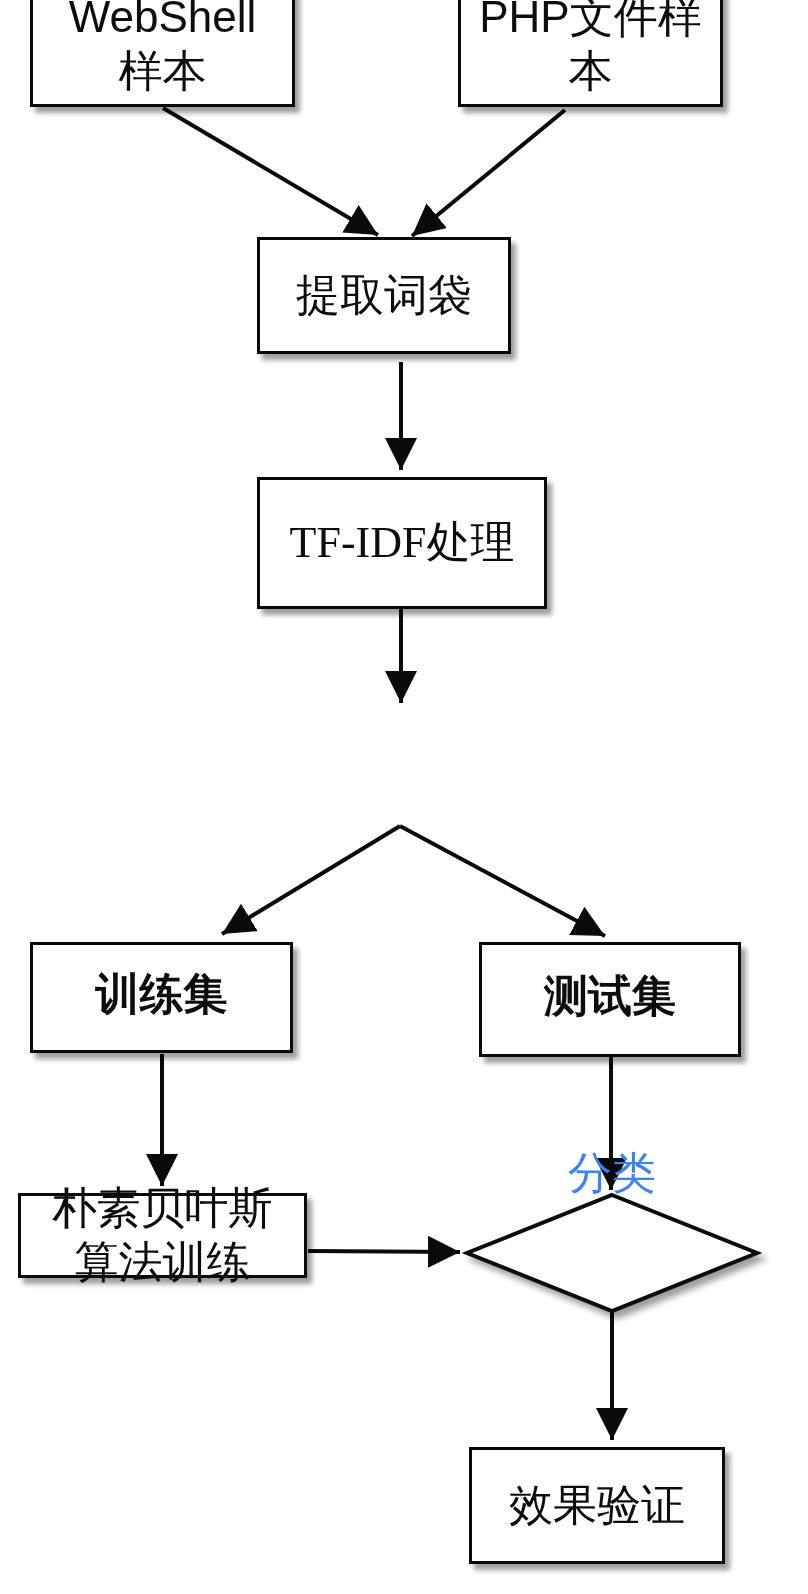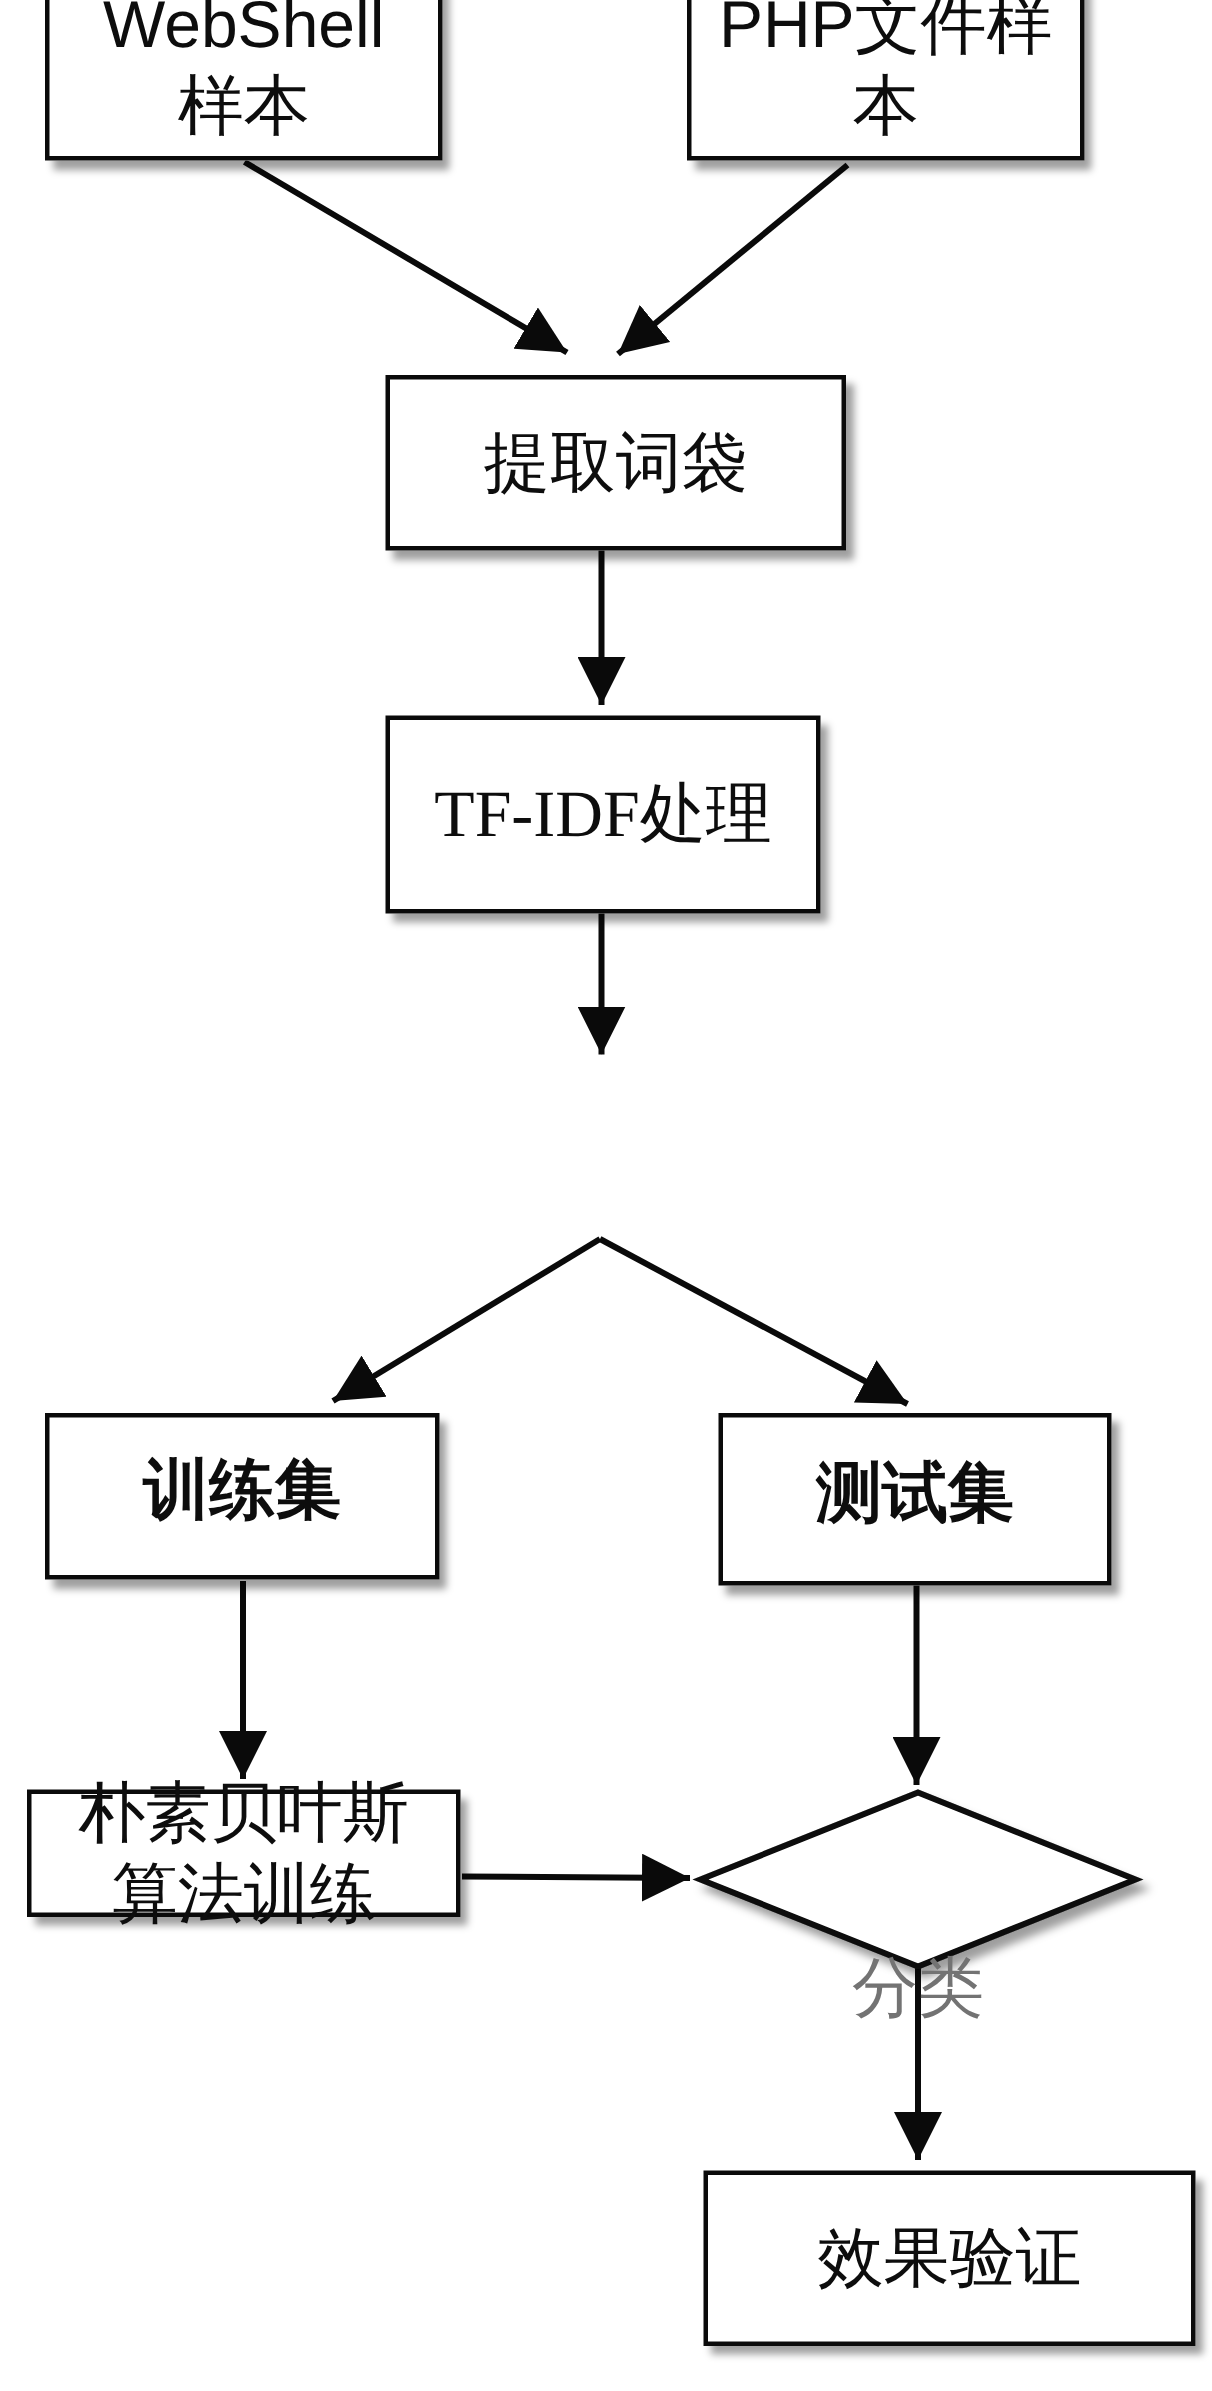--- a/index.html
+++ b/index.html
@@ -39,40 +39,40 @@
     font-size: 44px;
     line-height: 1.22;
   }
   .sans-label { font-family: "Liberation Sans", sans-serif; font-weight: 400; }
   .sans-bold-label { font-family: Liberation Mono, monospace; font-weight: 700; }
   .serif-label { font-family: "Liberation Serif", serif; font-weight: 400; }
 
   
   #node-webshell { left: 30px;  top: -20px;  width: 265px; height: 127px; }
   #node-php      { left: 458px; top: -20px;  width: 265px; height: 127px; }
-  #node-extract  { left: 257px; top: 250px;  width: 307px; height: 117px; }
+  #node-extract  { left: 257px; top: 237px;  width: 254px; height: 117px; }
   #node-tfidf    { left: 257px; top: 477px;  width: 290px; height: 132px; }
   #node-split    { left: 256px; top: 709px;  width: 292px; height: 116px; }
   #node-train    { left: 30px;  top: 942px;  width: 263px; height: 111px; }
   #node-test     { left: 479px; top: 942px;  width: 262px; height: 115px; }
   #node-bayes    { left: 18px;  top: 1193px; width: 289px; height: 85px; }
-  #node-verify   { left: 469px; top: 1447px; width: 328px; height: 117px; }
+  #node-verify   { left: 469px; top: 1447px; width: 256px; height: 117px; }
 
   
   #node-classify-label {
     position: absolute;
     left: 467px;
-    top: 1237px;
+    top: 1146px;
     width: 290px;
     height: 116px;
     display: flex;
-    align-items: flex-end;
+    align-items: flex-start;
     justify-content: center;
     z-index: 1;
-    color: #737373;
+    color: #3b82f6;
   }
 </style>
 </head>
 <body>
 
 <div id="canvas">
 
   <svg id="wires" width="808" height="1594" viewBox="0 0 808 1594">
     <defs>
       <marker id="arrow" viewBox="0 0 10 10" refX="10" refY="5" markerWidth="8" markerHeight="8" orient="auto-start-reverse">

